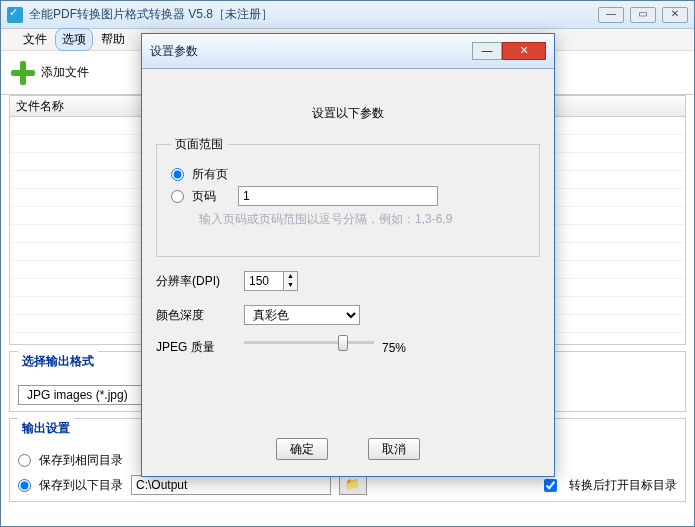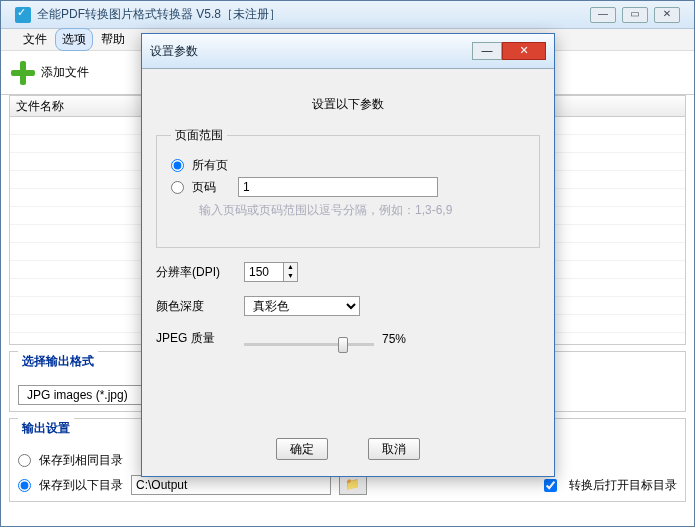--- a/index.html
+++ b/index.html
@@ -1,20 +1,20 @@
 <!DOCTYPE html>
 <html><head>
 <meta charset="utf-8">
 <style>
 * { box-sizing: border-box; margin: 0; padding: 0; font-family: "Microsoft YaHei", SimSun, sans-serif; font-size: 12px; }
 body { width: 695px; height: 527px; background: #f0f0f0; position: relative; overflow: hidden; }
 
 
 .main-window { width: 695px; height: 527px; border: 1px solid #5a7ca0; background: #fff; }
-.main-titlebar { height: 28px; background: linear-gradient(#eaf3fb, #d6e7f7); display: flex; align-items: center; padding: 0 14px; border-bottom: 1px solid #b8c8d8; }
+.main-titlebar { height: 28px; background: linear-gradient(#eaf3fb, #d6e7f7); display: flex; align-items: center; padding: 0 6px; border-bottom: 1px solid #b8c8d8; }
 .main-titlebar .app-icon { width: 16px; height: 16px; background: #2aa0d8; border-radius: 2px; margin-right: 6px; position: relative; }
 .main-titlebar .app-icon::after { content: "✓"; color: #fff; font-size: 11px; position: absolute; left: 2px; top: -1px; }
 .main-titlebar .title { color: #2a4a6a; flex: 1; }
 .win-btns { display: flex; gap: 6px; }
 .win-btn { width: 26px; height: 16px; border: 1px solid #8aa; background: #e8eef4; color: #445; text-align: center; line-height: 12px; font-size: 10px; border-radius: 2px; cursor: pointer; }
 
 .menubar { height: 22px; background: #f4f4f4; display: flex; align-items: center; padding: 2px 16px; gap: 2px; border-bottom: 1px solid #ddd; }
 .menu-item { padding: 2px 6px; cursor: pointer; }
 .menu-item.active { border: 1px solid #8cb6e0; background: #dbeafc; border-radius: 8px; font-family: Liberation Mono, monospace; }
 
@@ -37,32 +37,32 @@
 .folder-btn { width: 28px; height: 20px; background: linear-gradient(#fff,#e6e6e6); border: 1px solid #999; cursor: pointer; text-align: center; line-height: 16px; }
 
 
 .dialog { position: absolute; left: 141px; top: 33px; width: 414px; height: 444px; background: #f0f0f0; border: 1px solid #3a74b8; box-shadow: 0 4px 16px rgba(0,0,0,0.3); }
 .dlg-titlebar { height: 18px; background: linear-gradient(#f8fbfe,#d3e6f8); display: flex; align-items: center; padding: 17px 8px; border-bottom: 1px solid #9ab; }
 .dlg-titlebar .title { flex: 1; color: #123; }
 .dlg-win-btns { display: flex; }
 .dlg-win-btn { width: 30px; height: 18px; border: 1px solid #8aa; background: #e8eef4; text-align: center; line-height: 14px; font-size: 11px; border-radius: 0; cursor: pointer; }
 .dlg-close { background: #d9432f; color: #fff; border-color: #a8281a; width: 44px; }
 .dlg-body { padding: 12px 14px; }
-.dlg-subtitle { text-align: center; margin: 15px 0 14px; }
+.dlg-subtitle { text-align: center; margin: 24px 0 14px; }
 fieldset { border: 1px solid #ccc; padding: 10px 14px 28px; }
 legend { padding: 0 4px; }
 .radio-row { display: flex; align-items: center; gap: 8px; height: 22px; }
 .hint { color: #aab; margin-left: 28px; margin-top: 4px; }
 .param-row { display: flex; align-items: center; gap: 12px; margin-top: 14px; }
 .param-label { width: 76px; }
 .spinner { display: flex; align-items: center; }
 .spinner input { width: 40px; text-align: left; }
 .spinner .spin { width: 14px; height: 20px; display: flex; flex-direction: column; border: 1px solid #999; border-left: none; }
 .spinner .spin span { flex: 1; font-size: 7px; text-align: center; line-height: 8px; background: #f4f4f4; cursor: pointer; }
-.slider-wrap { display: flex; align-items: flex-end; gap: 8px; }
+.slider-wrap { display: flex; align-items: flex-start; gap: 8px; }
 .slider-track { width: 130px; height: 3px; background: #ccc; position: relative; }
 .slider-thumb { position: absolute; top: -6px; width: 10px; height: 16px; background: linear-gradient(#fff,#ddd); border: 1px solid #888; border-radius: 2px; }
 .dlg-buttons { position: absolute; bottom: 16px; left: 0; right: 0; display: flex; justify-content: center; gap: 40px; }
 .dlg-btn { width: 52px; height: 22px; background: linear-gradient(#fefefe,#e4e4e4); border: 1px solid #888; border-radius: 2px; cursor: pointer; }
 .checkbox-row { display: flex; align-items: center; gap: 12px; }
 </style>
 </head>
 <body>
 
 <div class="main-window">

